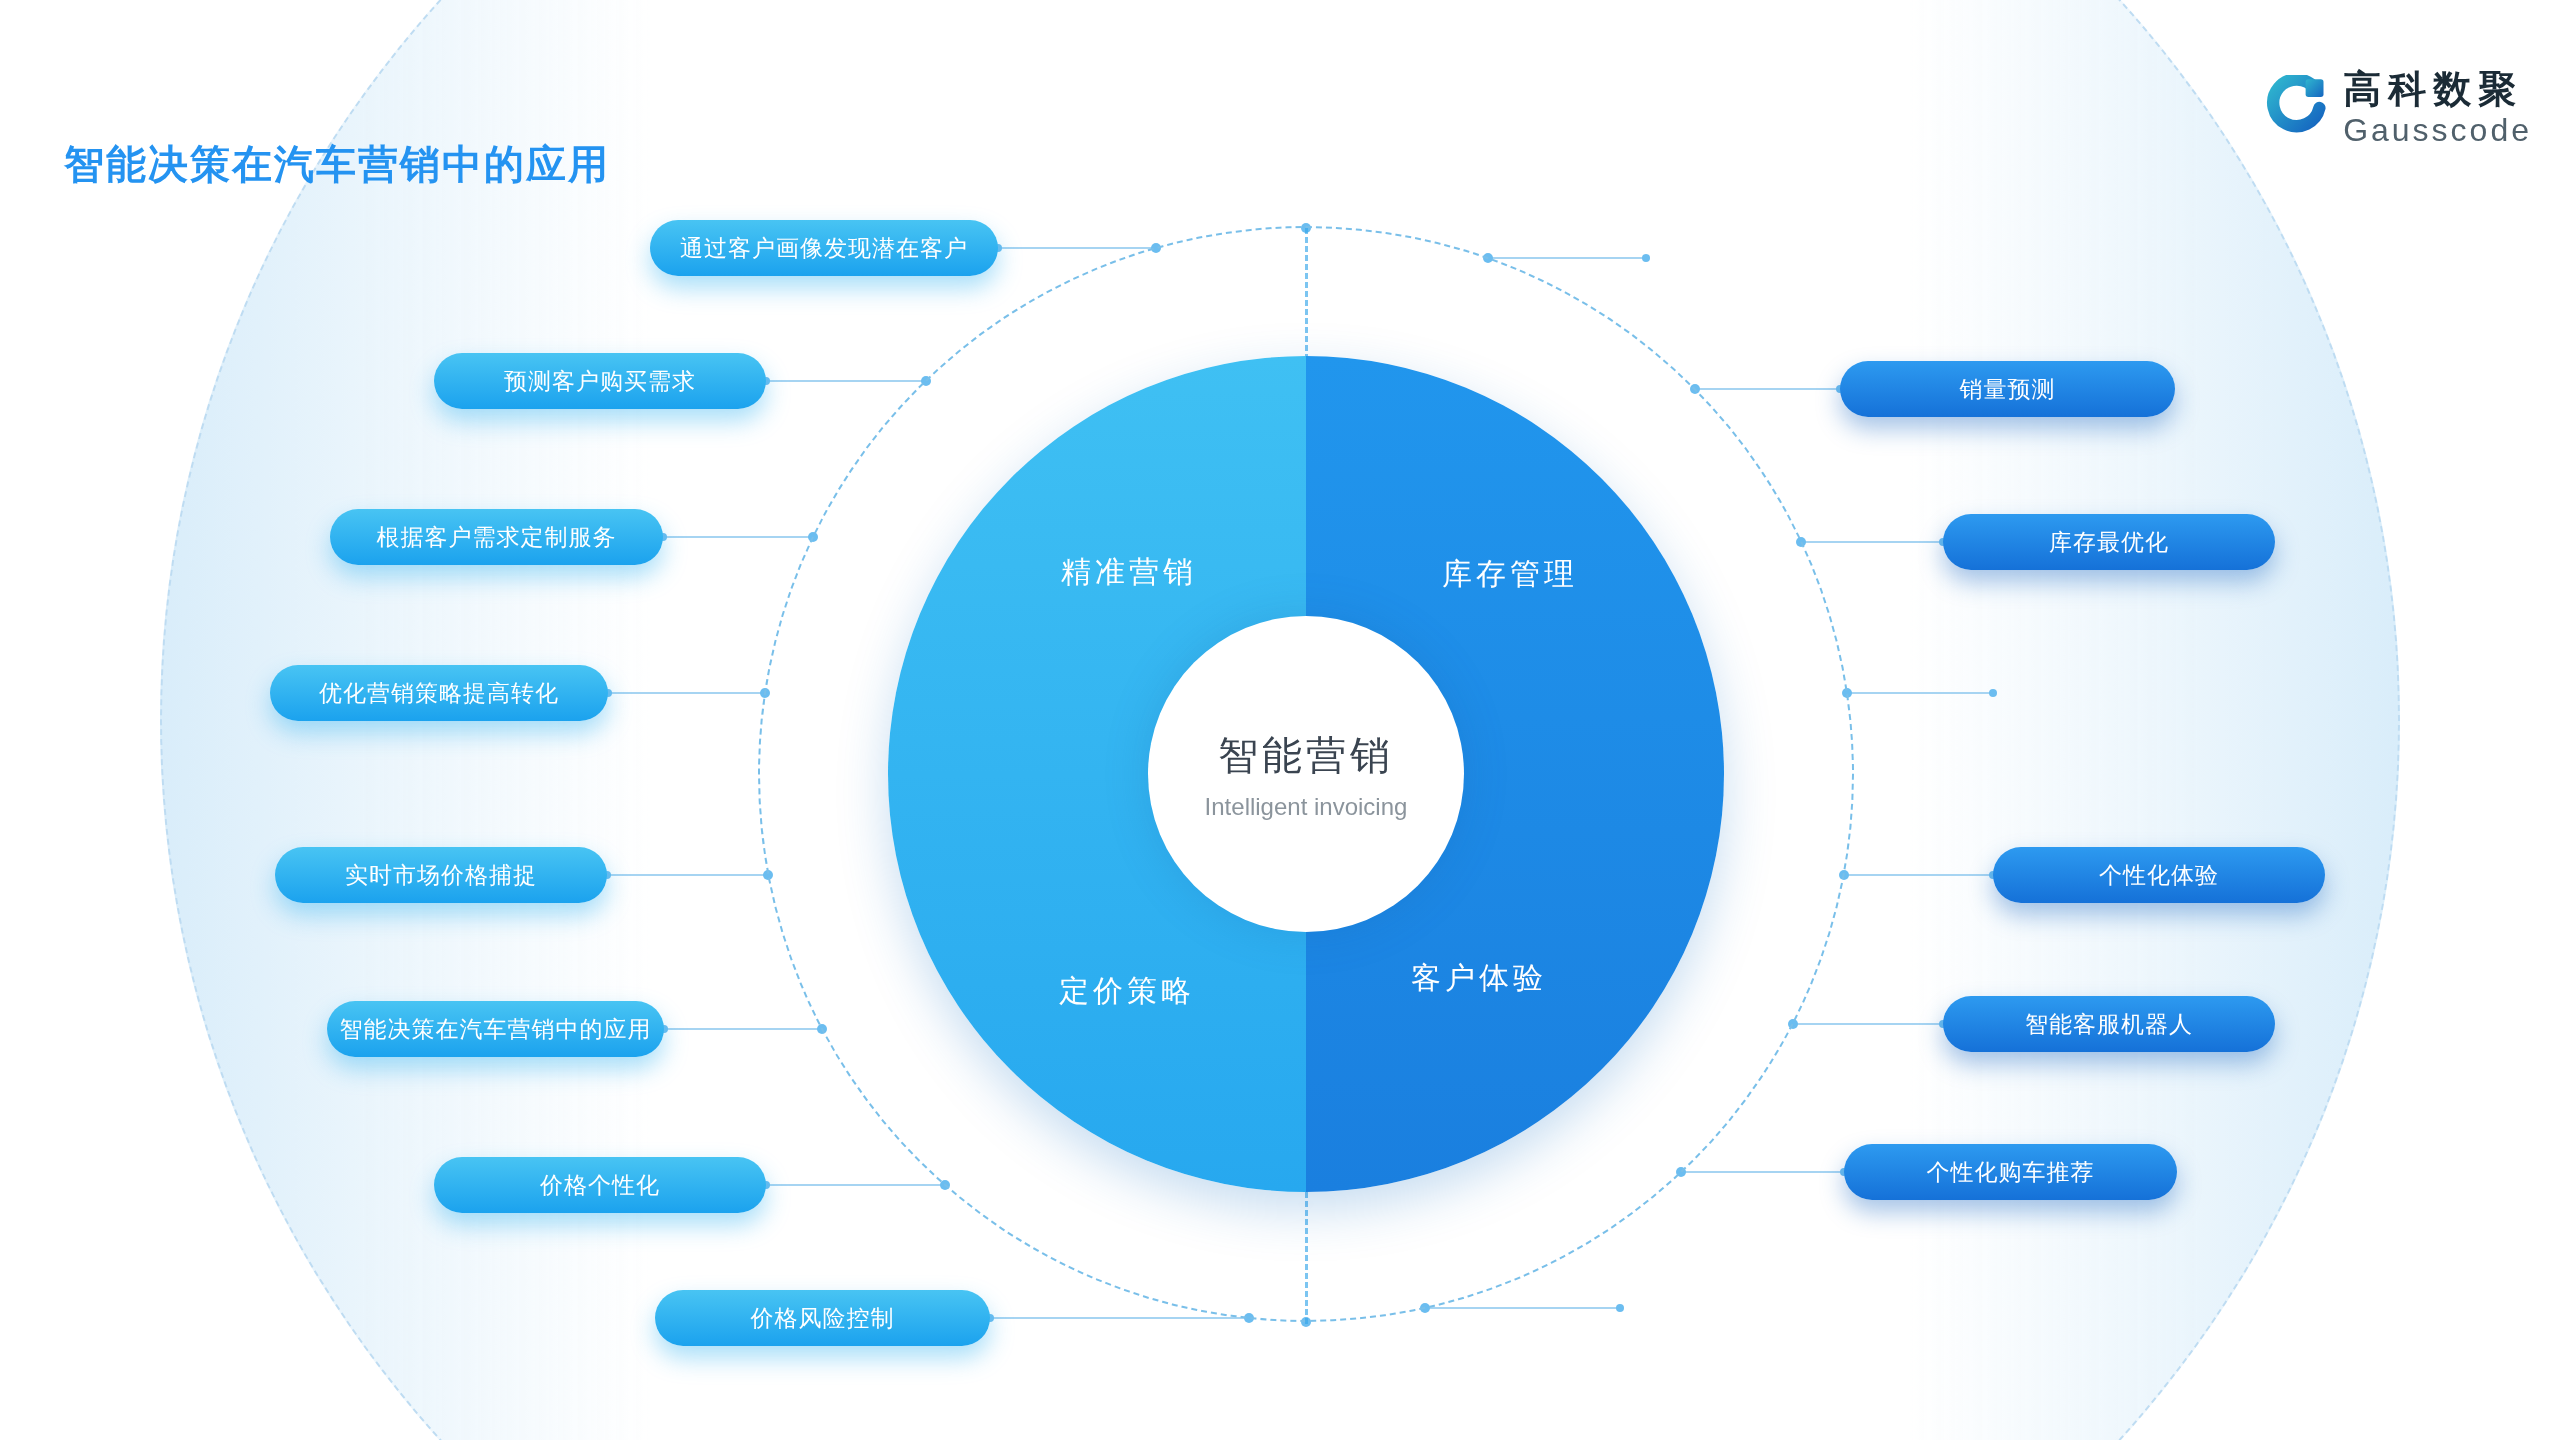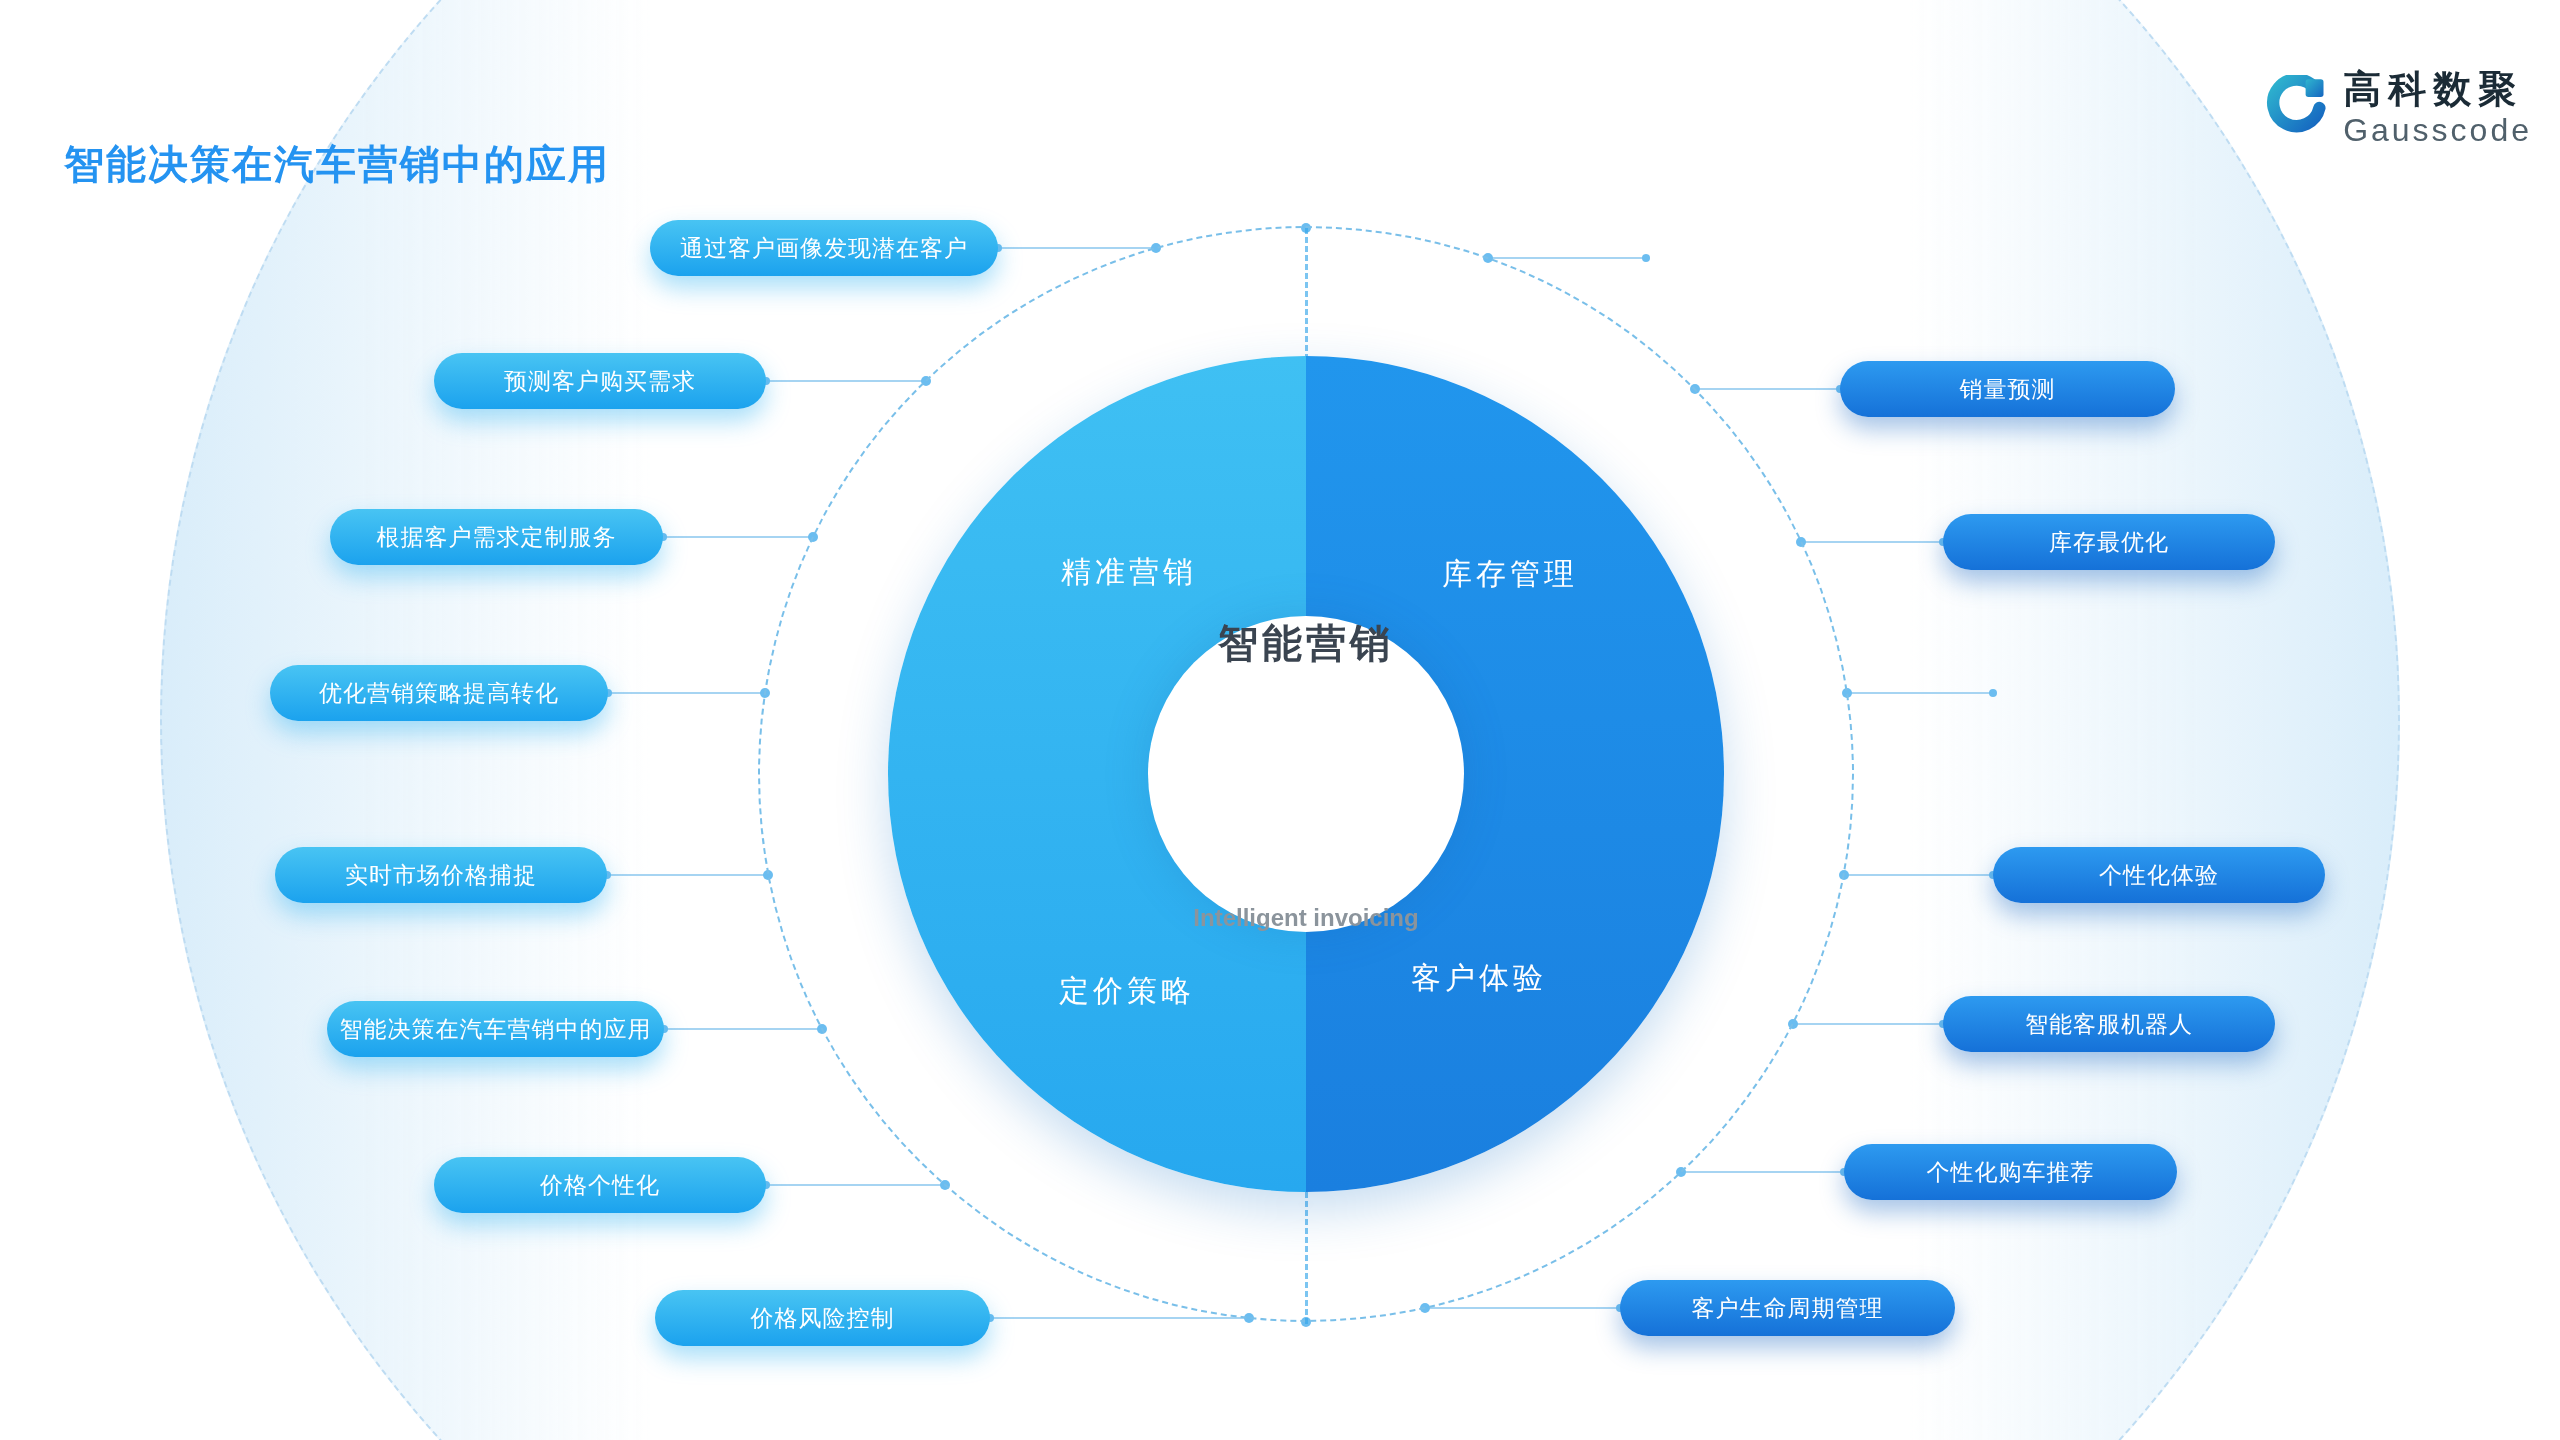--- a/index.html
+++ b/index.html
@@ -44,23 +44,22 @@
   .half.left  { background:linear-gradient(180deg,#3fc0f3 0%,#27a8ef 100%); }
   .half.right { background:linear-gradient(180deg,#2196ed 0%,#1a7fdf 100%); }
   .quad-label {
     position:absolute; transform:translate(-50%,-50%);
     color:#ffffff; font-size:30px; letter-spacing:4px; white-space:nowrap;
   }
   .center-circle {
     position:absolute; left:1148px; top:616px; width:316px; height:316px;
     border-radius:50%; background:#ffffff;
     box-shadow:0 0 46px rgba(20,90,160,0.18);
-    display:flex; flex-direction:column; align-items:center; justify-content:space-between;
+    display:flex; flex-direction:column; align-items:center; justify-content:center;
     gap:10px;
-    font-weight:bold;
   }
   .center-title { font-size:40px; color:#3a4450; letter-spacing:4px; }
   .center-sub   { font-size:24px; color:#8b949c; }
   .pill {
     position:absolute; height:56px; border-radius:28px;
     display:flex; align-items:center; justify-content:center;
     color:#ffffff; font-size:23px; letter-spacing:1px; white-space:nowrap;
   }
   .pill-left {
     background:linear-gradient(180deg,#48c4f3 0%,#1ba2ee 100%);
@@ -179,15 +178,14 @@
   <div class="pill pill-left" style="left:275px; top:847px; width:332px;text-align:center;">实时市场价格捕捉</div>
   <div class="pill pill-left" style="left:327px; top:1001px; width:337px;">智能决策在汽车营销中的应用</div>
   <div class="pill pill-left" style="left:434px; top:1157px; width:332px;">价格个性化</div>
   <div class="pill pill-left" style="left:655px; top:1290px; width:335px;">价格风险控制</div>
 
   <div class="pill pill-right" style="left:1840px; top:361px; width:335px;">销量预测</div>
   <div class="pill pill-right" style="left:1943px; top:514px; width:332px;">库存最优化</div>
   <div class="pill pill-right" style="left:1993px; top:847px; width:332px;">个性化体验</div>
   <div class="pill pill-right" style="left:1943px; top:996px; width:332px;">智能客服机器人</div>
   <div class="pill pill-right" style="left:1844px; top:1144px; width:333px;">个性化购车推荐</div>
-  <div class="pill pill-right" style="left:1620px; top:1280px; width:335px;">客户生命周期管理</div>
 
 </div>
 
 </body></html>

